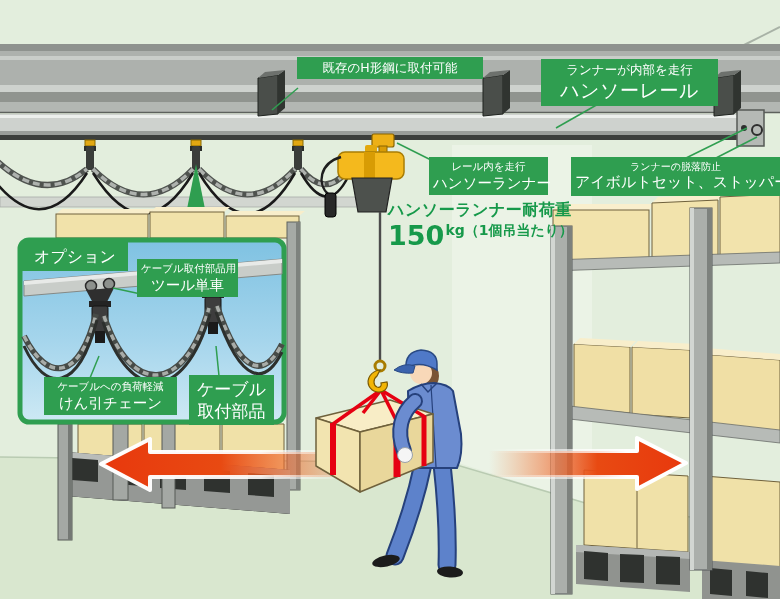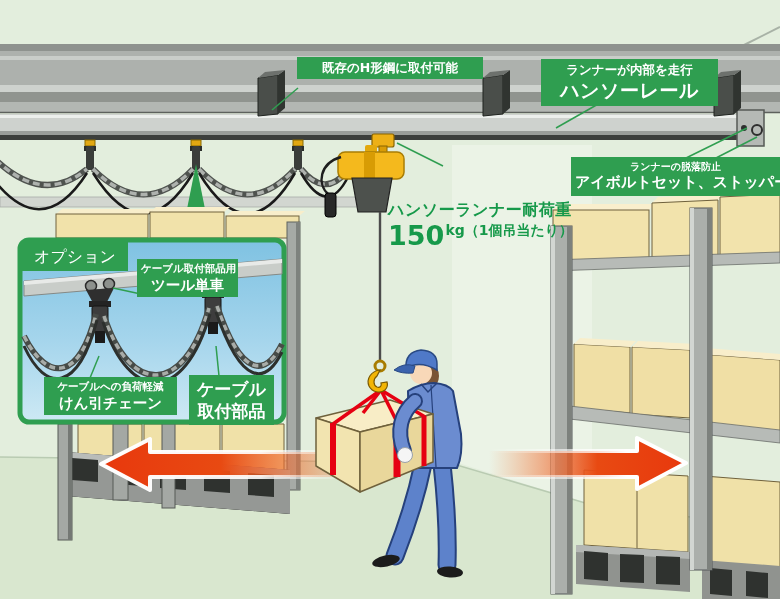--- a/index.html
+++ b/index.html
@@ -1,19 +1,19 @@
 <!DOCTYPE html>
 <html><head>
 <meta charset="utf-8">
 <style>
   html,body{margin:0;padding:0;background:#fff}
   .stage{position:relative;width:780px;height:599px;overflow:hidden;background:#e3eedd;
          font-family:"DejaVu Sans","Liberation Sans",sans-serif}
   .stage svg{position:absolute;left:0;top:0}
-  .glabel{position:absolute;background:#2f9e50;color:#fff;text-align:center;font-weight:bold;
+  .glabel{position:absolute;background:#2f9e50;color:#fff;text-align:center;font-weight:normal;
           padding:3px 4px;box-sizing:border-box;line-height:1.3}
   .glabel .l1{display:block;font-size:12.5px;white-space:nowrap}
   .glabel .l2{display:block;font-size:19px;letter-spacing:.5px;white-space:nowrap}
   .glabel.small .l1{font-size:10.5px}
   .glabel.small .l2{font-size:14.5px;letter-spacing:0}
   .glabel.wide .l1{font-size:10px}
   .glabel.wide .l2{font-size:15px;letter-spacing:0}
   .glabel.dual .l1,.glabel.dual .l2{font-size:17px;letter-spacing:0}
   .opt-title{position:absolute;left:22px;top:242px;background:#2f9e50;color:#fff;font-weight:normal;
              font-size:16px;padding:5px 12px;line-height:1.2}
@@ -344,20 +344,24 @@
 
   <div class="glabel" style="left:297px;top:57px;width:186px">
     <span class="l1">既存のH形鋼に取付可能</span>
   </div>
 
   <div class="glabel" style="left:541px;top:59px;width:177px">
     <span class="l1">ランナーが内部を走行</span>
     <span class="l2">ハンソーレール</span>
   </div>
 
+  <div class="glabel small" style="left:429px;top:157px;width:119px">
+    <span class="l1">レール内を走行</span>
+    <span class="l2">ハンソーランナー</span>
+  </div>
 
   <div class="glabel wide" style="left:571px;top:157px;width:209px">
     <span class="l1">ランナーの脱落防止</span>
     <span class="l2">アイボルトセット、ストッパー</span>
   </div>
 
   <div class="capacity">
     <div class="cap-title">ハンソーランナー耐荷重</div>
     <div class="cap-row">
       <span class="cap-val">150</span>

